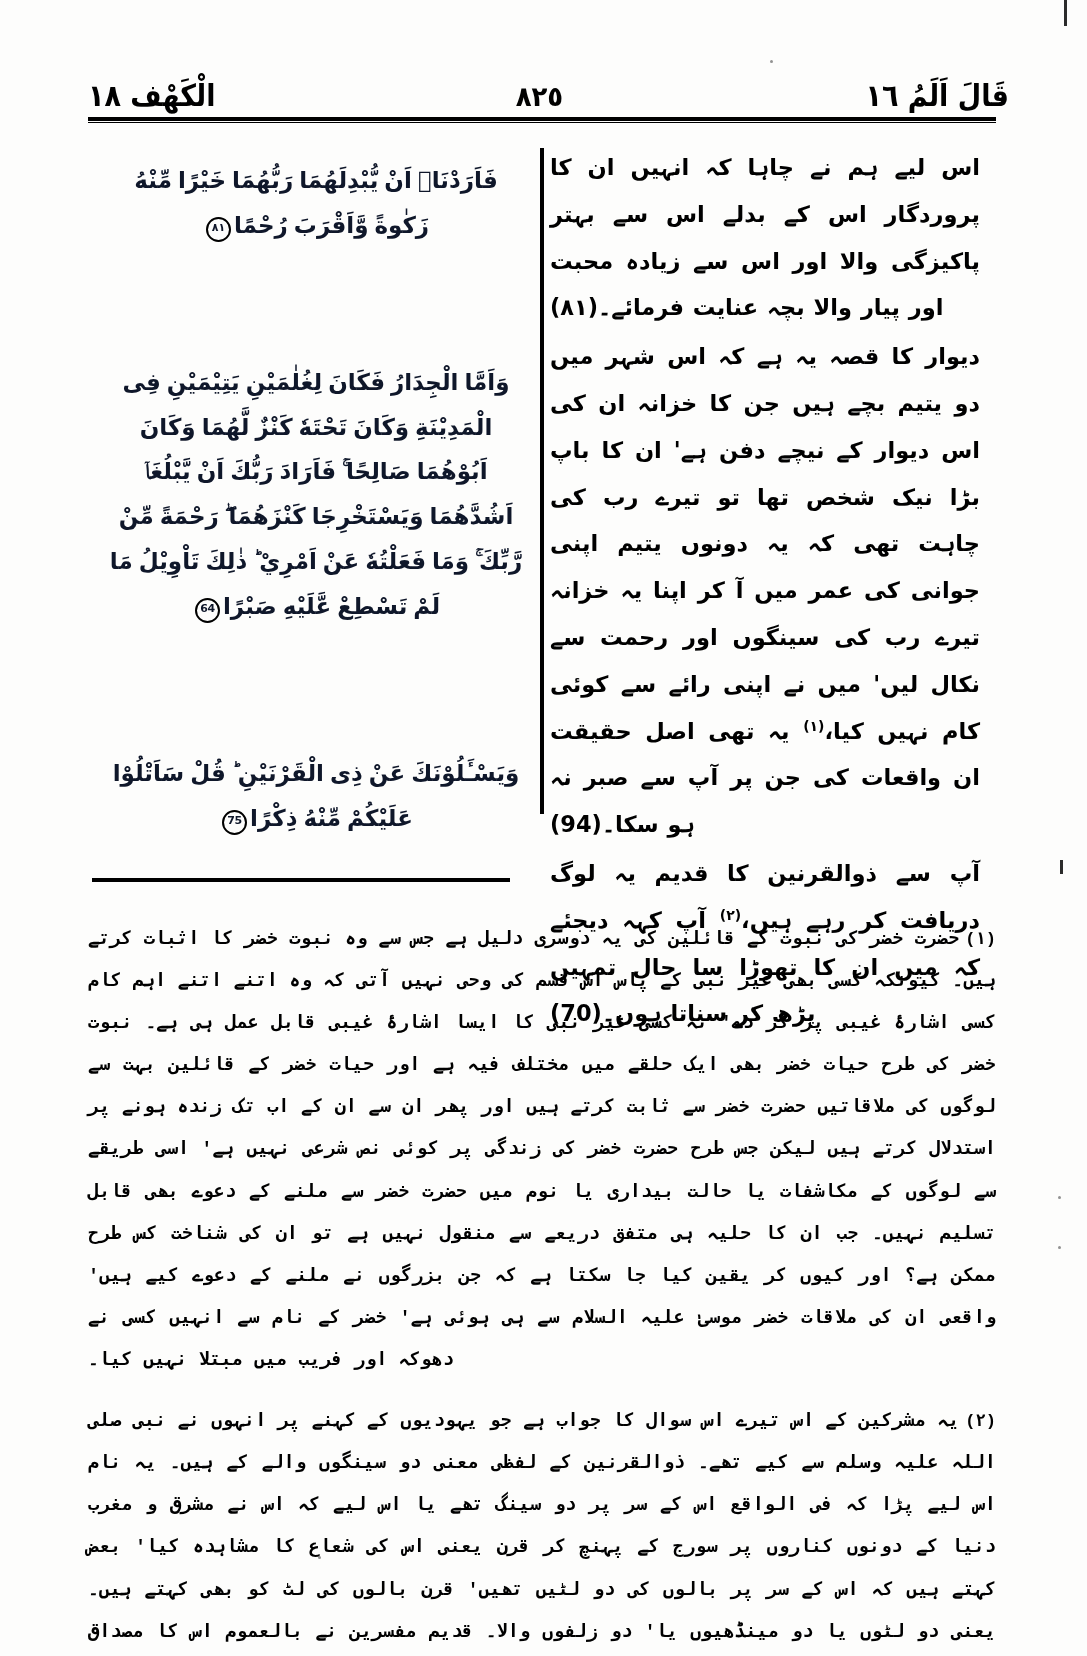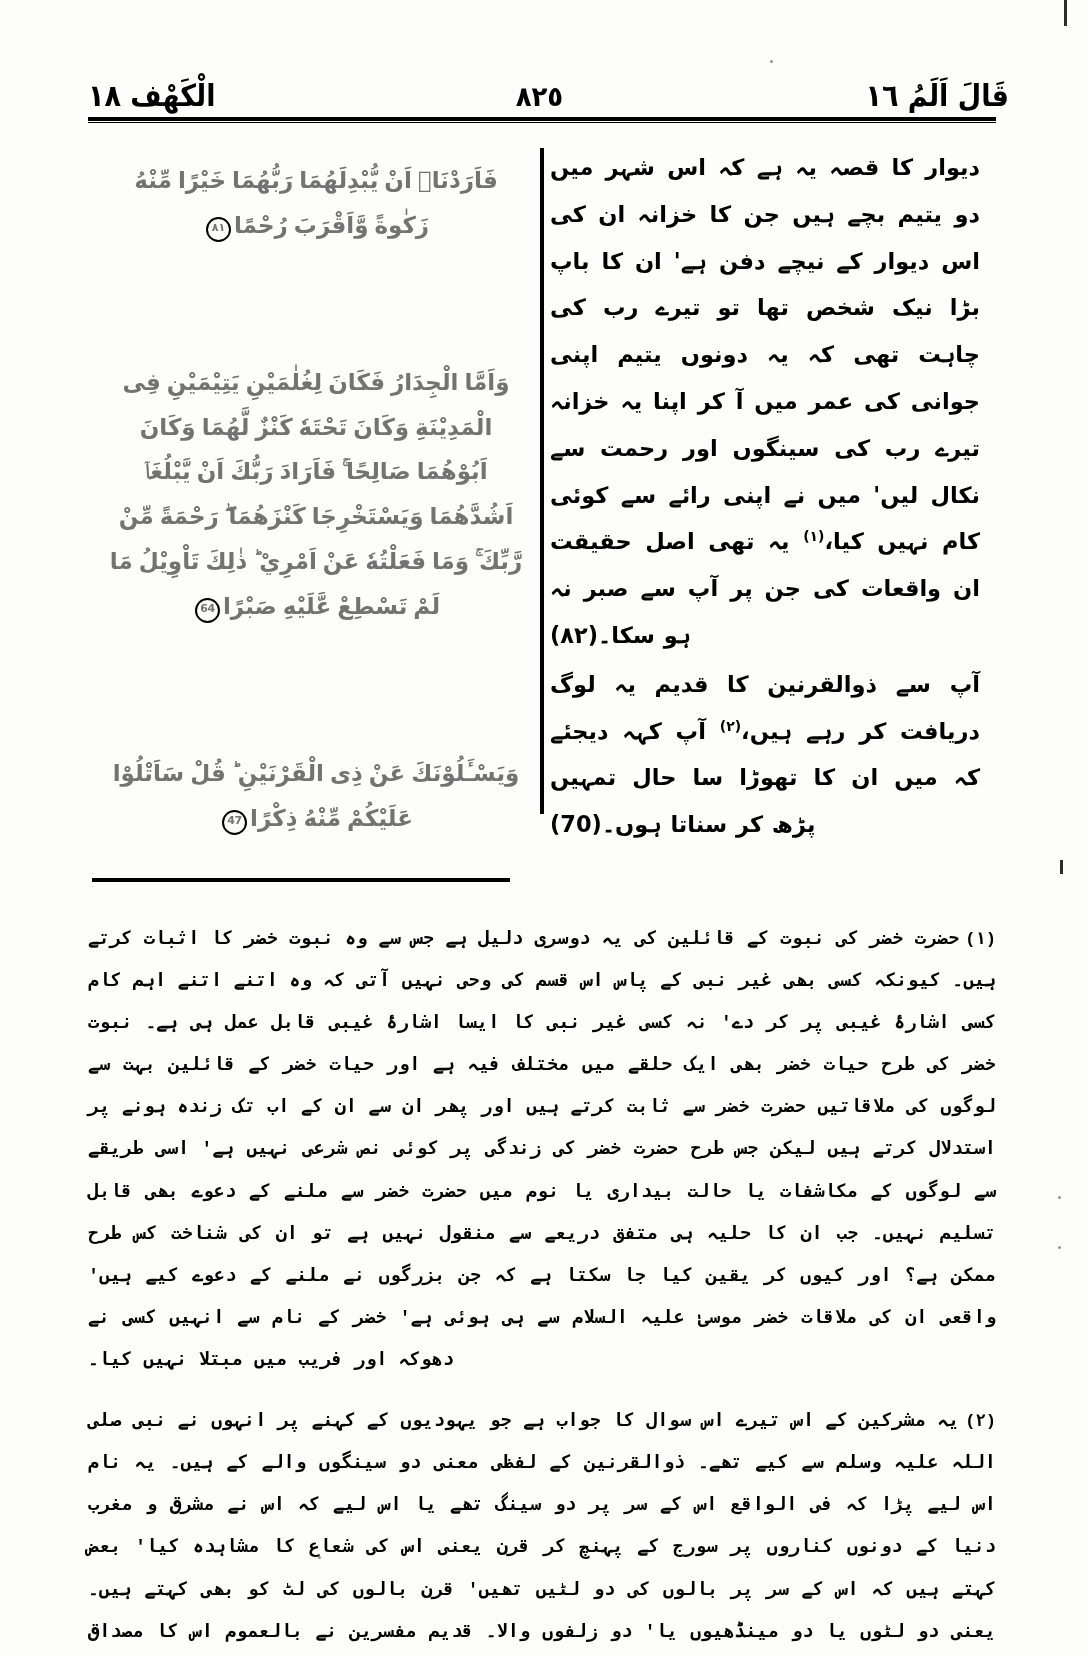--- a/index.html
+++ b/index.html
@@ -103,21 +103,21 @@
   
   .ayah {
     direction: rtl;
     text-align: center;
     font-family: "DejaVu Sans", "Liberation Serif", serif;
     font-size: 23px;
     line-height: 1.95;
     letter-spacing: -0.4px;
     word-spacing: -2px;
     font-weight: 600;
-    color: #737373;
+    color: #0f172a;
   }
   .ayah-81 { margin-top: 10px; }
   .ayah-82 { margin-top: 112px; }
   .ayah-83 { margin-top: 122px; }
 
   .ayah-mark {
     display: inline-block;
     border: 2px solid #000;
     border-radius: 50%;
     width: 21px;
@@ -220,33 +220,36 @@
 
       <div class="ayah ayah-81">
         <span>فَاَرَدْنَاۤ اَنْ يُّبْدِلَهُمَا رَبُّهُمَا خَيْرًا مِّنْهُ زَكٰوةً وَّاَقْرَبَ رُحْمًا</span><span class="ayah-mark">٨١</span>
       </div>
 
       <div class="ayah ayah-82">
         <span>وَاَمَّا الْجِدَارُ فَكَانَ لِغُلٰمَيْنِ يَتِيْمَيْنِ فِى الْمَدِيْنَةِ وَكَانَ تَحْتَهٗ كَنْزٌ لَّهُمَا وَكَانَ اَبُوْهُمَا صَالِحًا ۚ فَاَرَادَ رَبُّكَ اَنْ يَّبْلُغَاۤ اَشُدَّهُمَا وَيَسْتَخْرِجَا كَنْزَهُمَا ۖ رَحْمَةً مِّنْ رَّبِّكَ ۚ وَمَا فَعَلْتُهٗ عَنْ اَمْرِيْ ؕ ذٰلِكَ تَاْوِيْلُ مَا لَمْ تَسْطِعْ عَّلَيْهِ صَبْرًا</span><span class="ayah-mark">64</span>
       </div>
 
       <div class="ayah ayah-83">
-        <span>وَيَسْـَٔلُوْنَكَ عَنْ ذِى الْقَرْنَيْنِ ؕ قُلْ سَاَتْلُوْا عَلَيْكُمْ مِّنْهُ ذِكْرًا</span><span class="ayah-mark">47</span>
+        <span>وَيَسْـَٔلُوْنَكَ عَنْ ذِى الْقَرْنَيْنِ ؕ قُلْ سَاَتْلُوْا عَلَيْكُمْ مِّنْهُ ذِكْرًا</span><span class="ayah-mark">75</span>
       </div>
 
     </div>
 
     <div class="col-divider"></div>
 
     <div class="col-urdu">
 
+      <p class="urdu-p">
+        <span>اس لیے ہم نے چاہا کہ انہیں ان کا پروردگار اس کے بدلے اس سے بہتر پاکیزگی والا اور اس سے زیادہ محبت اور پیار والا بچہ عنایت فرمائے۔</span><span class="vnum">(٨١)</span>
+      </p>
 
       <p class="urdu-p">
         <span>دیوار کا قصہ یہ ہے کہ اس شہر میں دو یتیم بچے ہیں جن کا خزانہ ان کی اس دیوار کے نیچے دفن ہے' ان کا باپ بڑا نیک شخص تھا تو تیرے رب کی چاہت تھی کہ یہ دونوں یتیم اپنی جوانی کی عمر میں آ کر اپنا یہ خزانہ تیرے رب کی سینگوں اور رحمت سے نکال لیں' میں نے اپنی رائے سے کوئی کام نہیں کیا،</span><sup class="fn">(١)</sup>
-        <span>یہ تھی اصل حقیقت ان واقعات کی جن پر آپ سے صبر نہ ہو سکا۔</span><span class="vnum">(٨٢)</span>
+        <span>یہ تھی اصل حقیقت ان واقعات کی جن پر آپ سے صبر نہ ہو سکا۔</span><span class="vnum">(94)</span>
       </p>
 
       <p class="urdu-p">
         <span>آپ سے ذوالقرنین کا قدیم یہ لوگ دریافت کر رہے ہیں،</span><sup class="fn">(٢)</sup>
         <span>آپ کہہ دیجئے کہ میں ان کا تھوڑا سا حال تمہیں پڑھ کر سناتا ہوں۔</span><span class="vnum">(70)</span>
       </p>
 
     </div>
   </div>
 

